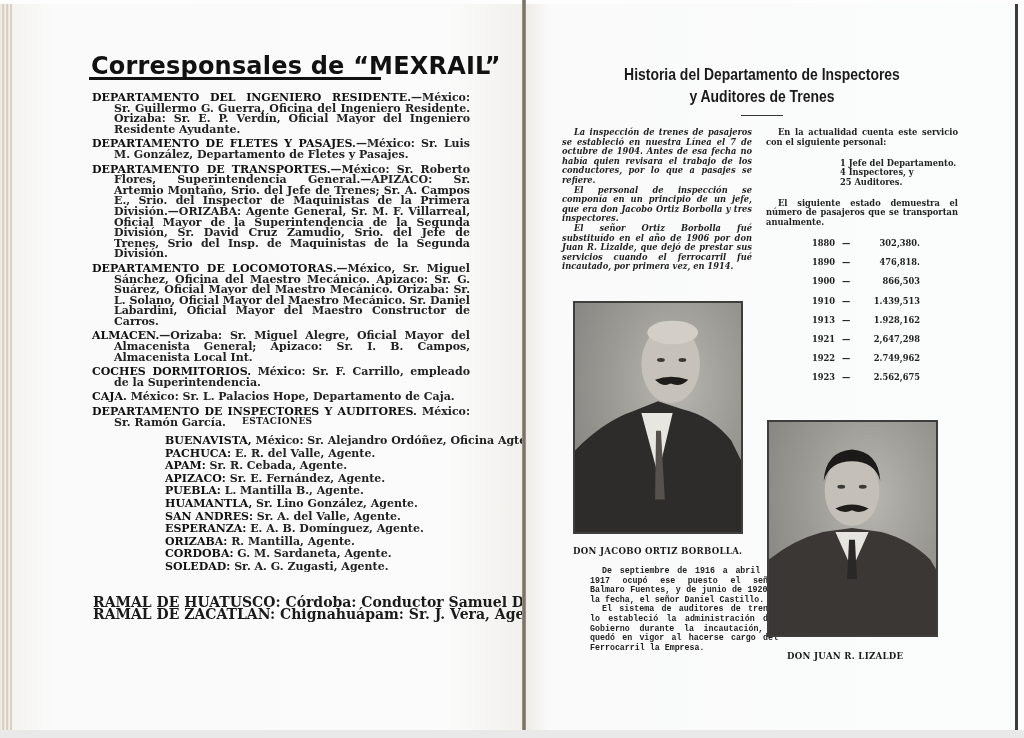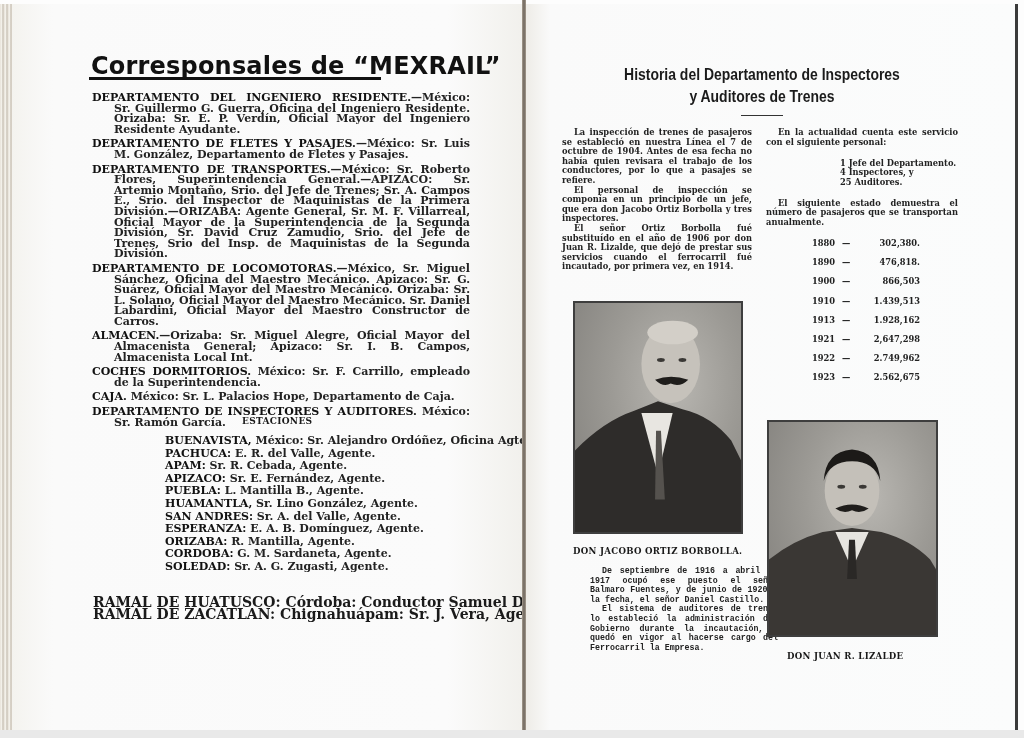--- a/index.html
+++ b/index.html
@@ -39,21 +39,21 @@
   .ramal .head { font-weight: bold; }
 
   
   .rp-title { position: absolute; left: 586px; top: 64px; width: 352px; text-align: center;
     font-family: "Liberation Sans Narrow", "Liberation Sans", sans-serif; font-size: 17px; line-height: 22px;
     font-weight: bold; transform: scaleX(0.82); transform-origin: center top; color: #1b1b1b; }
   .rp-title-rule { position: absolute; left: 741px; top: 115px; width: 42px; height: 1px; background: #333; }
 
   .col { font-size: 8.3px; line-height: 9.6px; text-align: justify; font-weight: 600; color: #222; }
   .col p { text-indent: 12px; }
-  .col-a { position: absolute; left: 562px; top: 128px; width: 190px; }
+  .col-a { position: absolute; left: 562px; top: 128px; width: 190px; font-style: italic; }
   .col-b { position: absolute; left: 766px; top: 128px; width: 192px; }
   .staff { margin: 12px 0 12px 74px; font-size: 8.3px; line-height: 9.2px; }
   .staff div { text-indent: 0; }
 
   .stats { position: absolute; left: 812px; top: 238px; width: 108px; }
   .stat-row { display: flex; font-size: 8.3px; height: 19.2px; align-items: flex-start; font-weight: bold; color: #222; }
   .stat-year { width: 30px; }
   .stat-dash { width: 26px; }
   .stat-val { flex: 1; text-align: right; }
 

